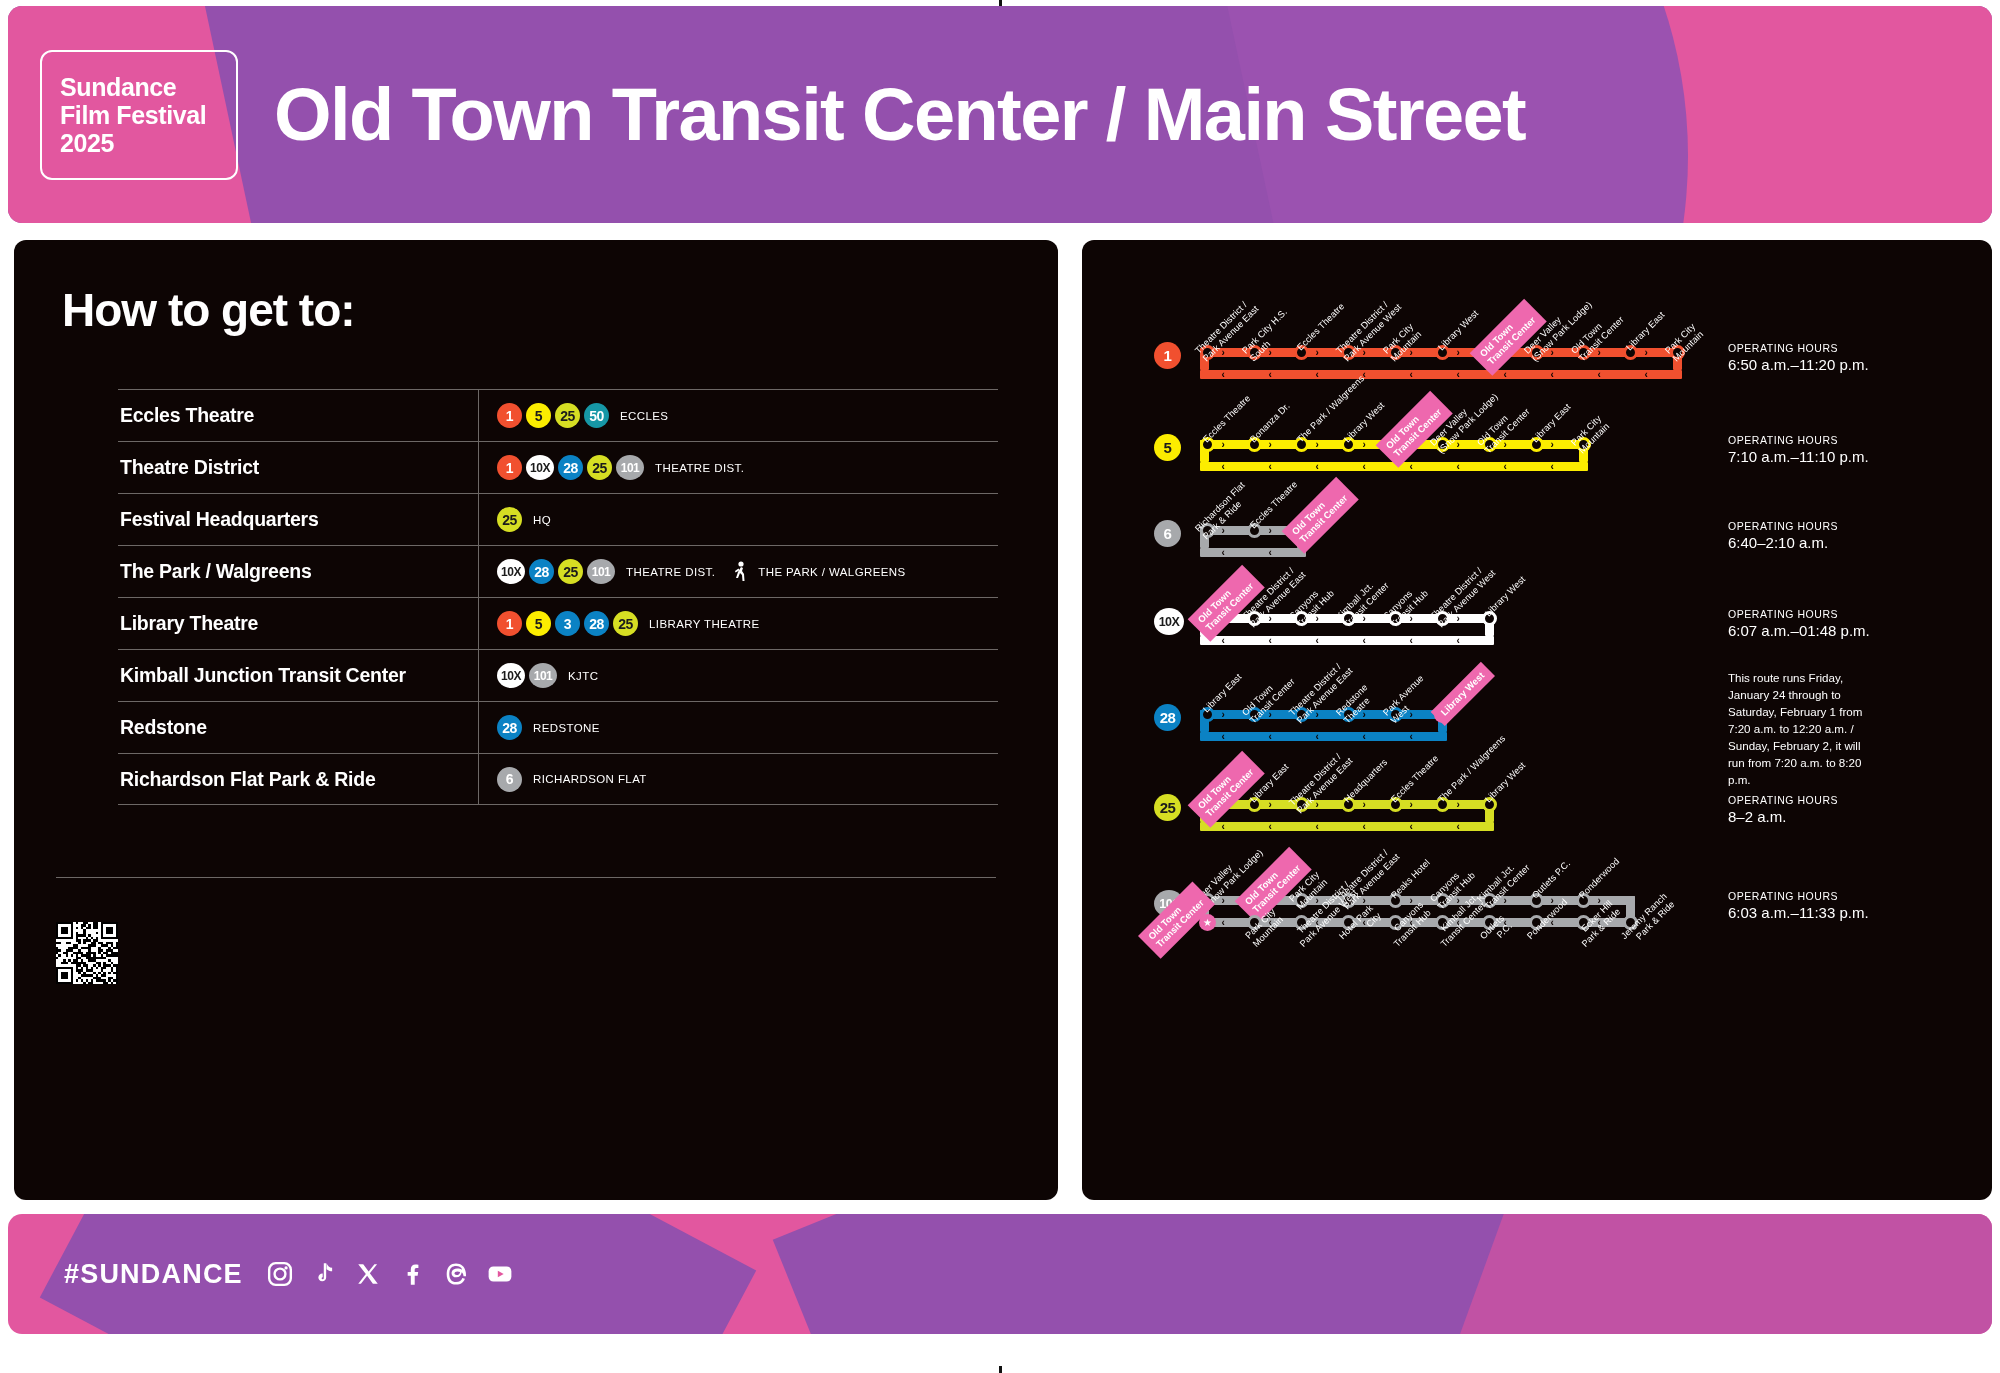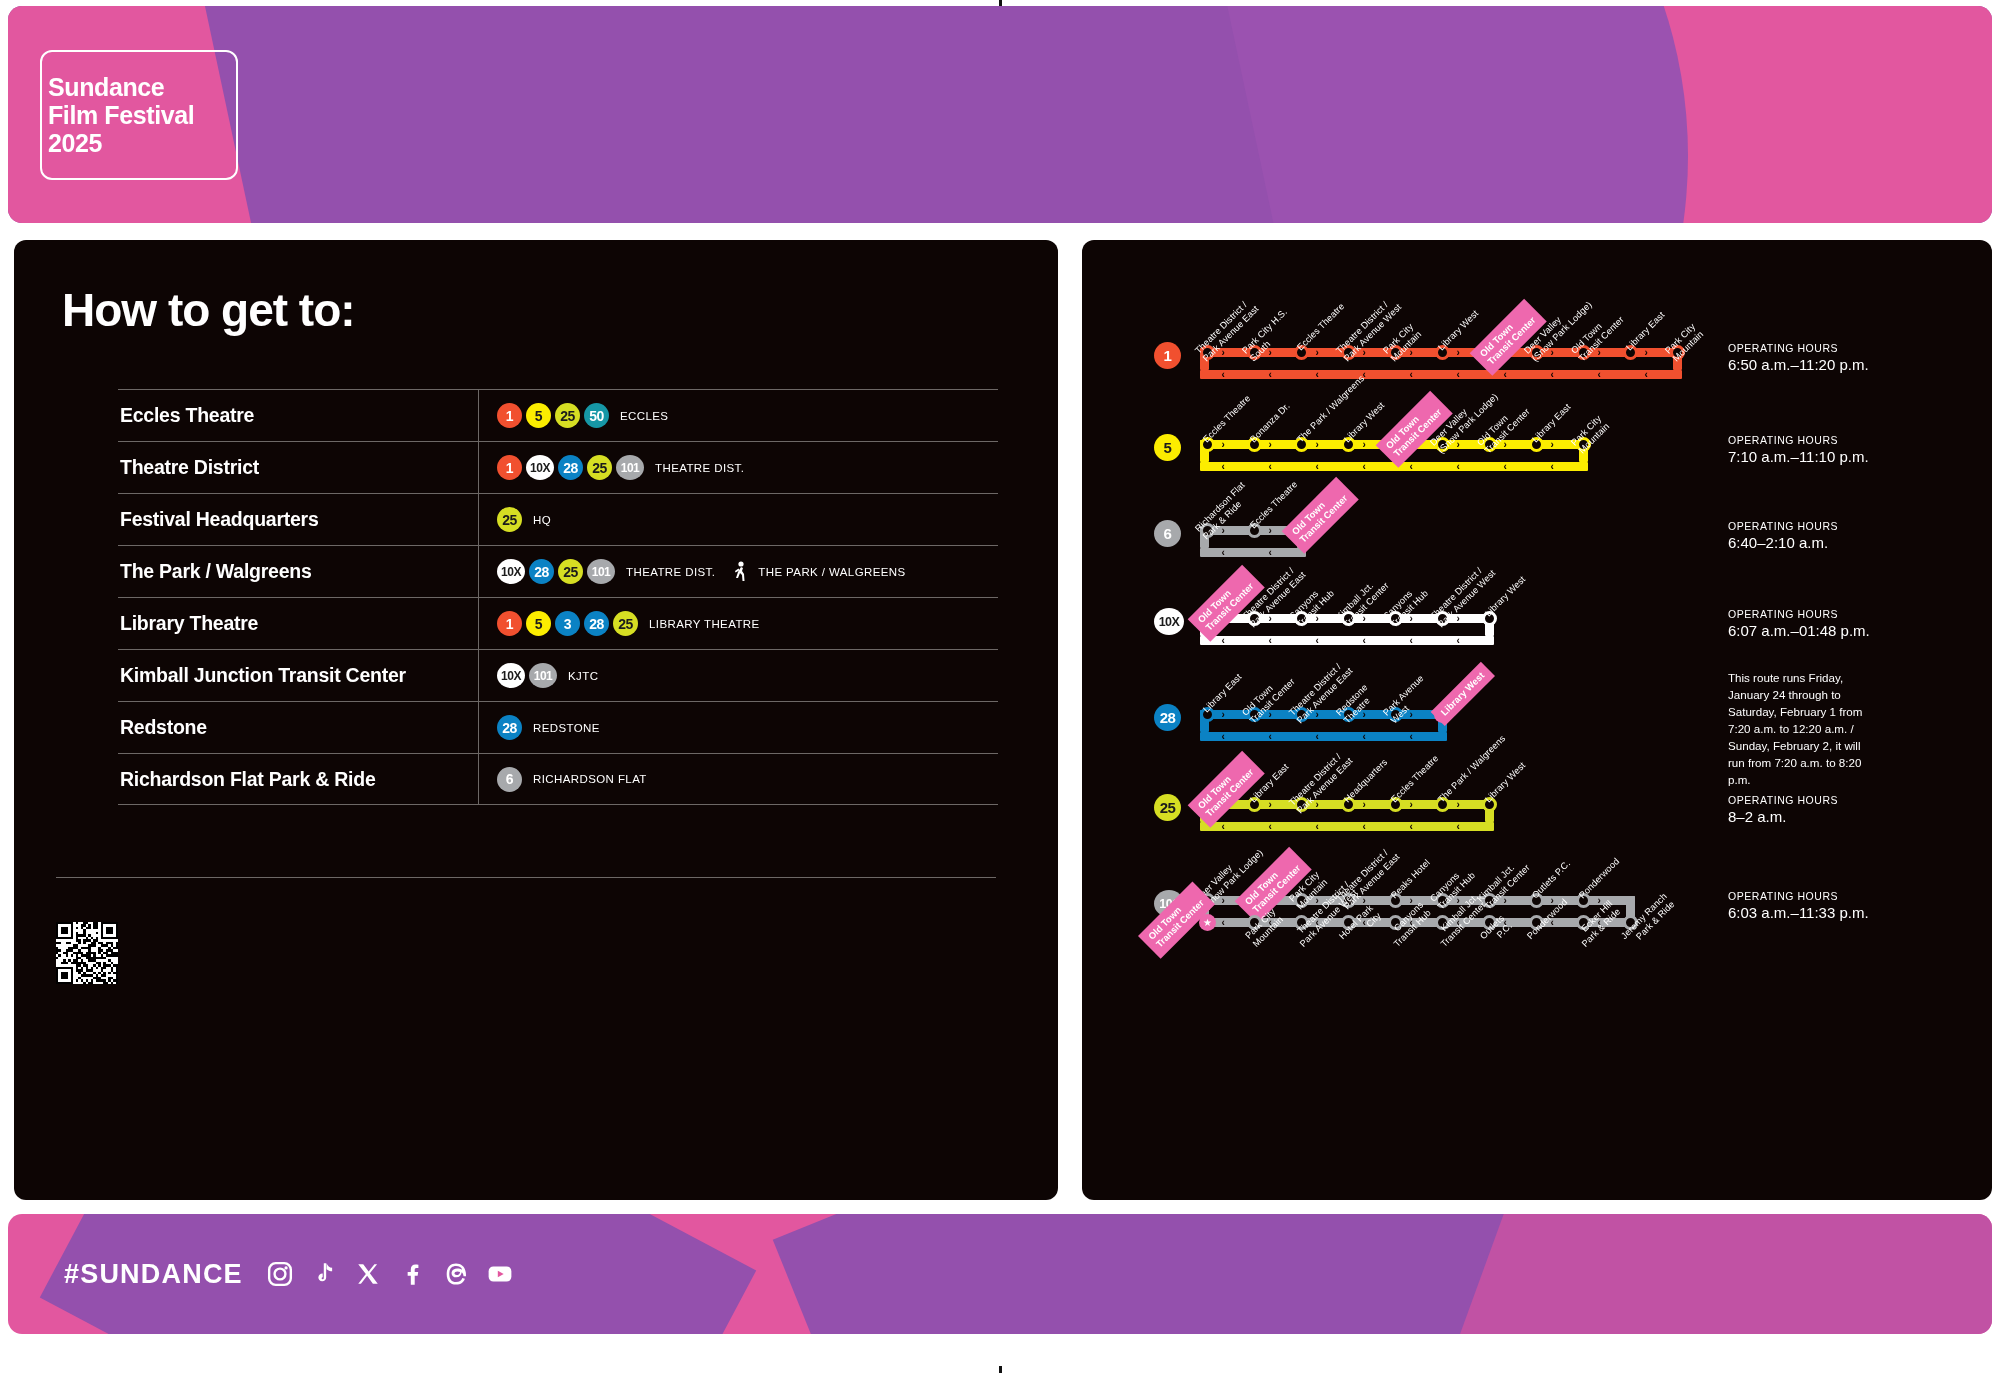--- a/index.html
+++ b/index.html
@@ -30,21 +30,21 @@
   }
   .hdr-shape-d {
     position:absolute; left:240px; top:-160px; width:1000px; height:620px;
     background:#9450ad; transform:rotate(-12deg);
   }
   .hdr-inner { position:absolute; inset:0; display:flex; align-items:center; }
   .logo-box {
     margin-left:32px; width:198px; height:130px;
     border:2px solid #ffffff; border-radius:12px;
     display:flex; flex-direction:column; justify-content:center;
-    padding-left:6px; flex:none;
+    padding-left:18px; flex:none;
   }
   .logo-box div {
     color:#fff; font-weight:bold; font-size:25px; line-height:1.12;
     letter-spacing:-0.4px;
   }
   .hdr-title {
     margin-left:36px; color:#fff; font-weight:bold;
     font-size:74px; letter-spacing:-1.6px; white-space:nowrap;
   }
 
@@ -176,20 +176,21 @@
   <div class="hdr-shape-a"></div>
   <div class="hdr-shape-b"></div>
   <div class="hdr-shape-c"></div>
   <div class="hdr-shape-d"></div>
   <div class="hdr-inner">
     <div class="logo-box">
       <div>Sundance</div>
       <div>Film Festival</div>
       <div>2025</div>
     </div>
+    <div class="hdr-title">Old Town Transit Center / Main Street</div>
   </div>
 </div>
 
 <div class="panel panel-left">
   <div class="panel-title">How to get to:</div>
   <div class="howto" id="howto">
       <div class="ht-row">
         <div class="ht-dest">Eccles Theatre</div>
         <div class="ht-badges">
           <div class="badge" style="background: rgb(241, 80, 47); color: rgb(255, 255, 255);">1</div>

